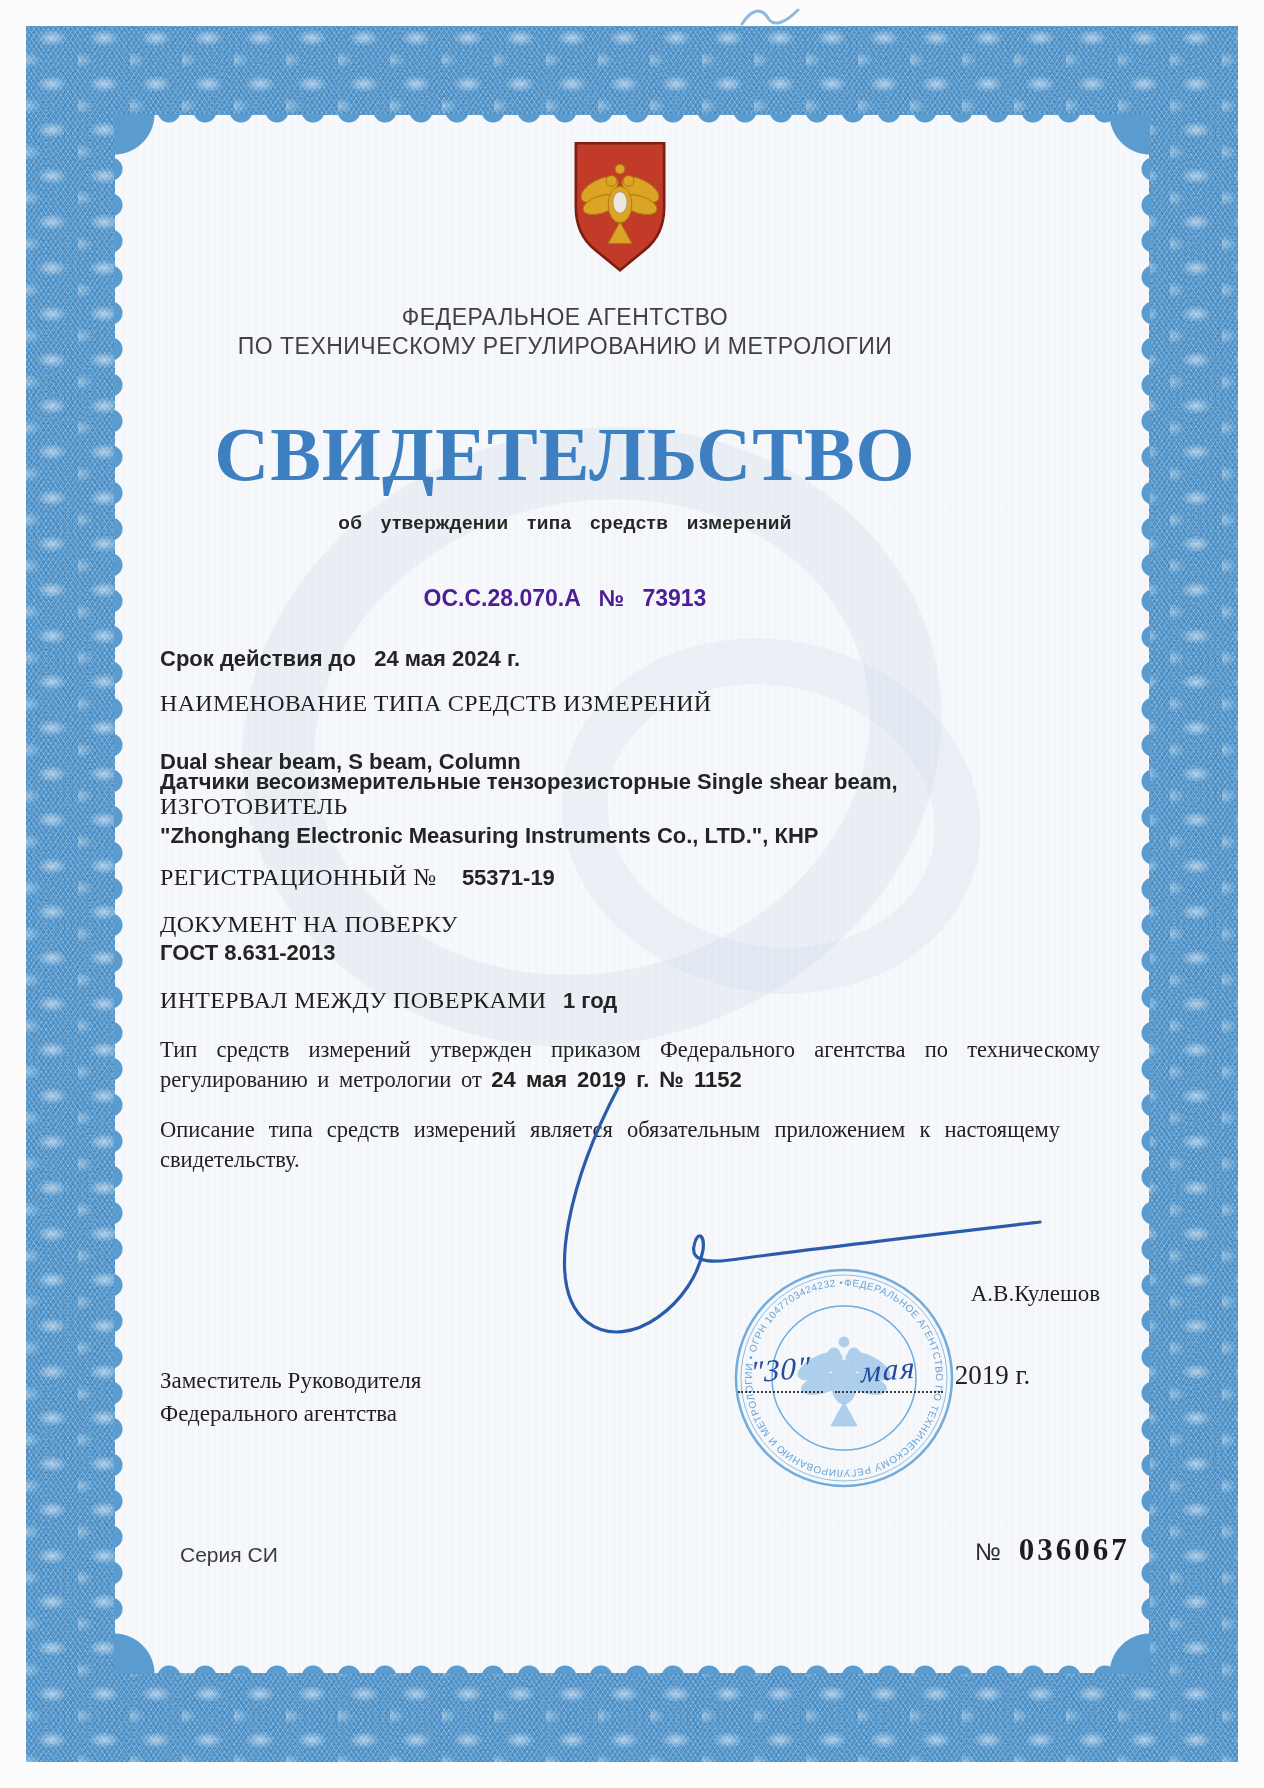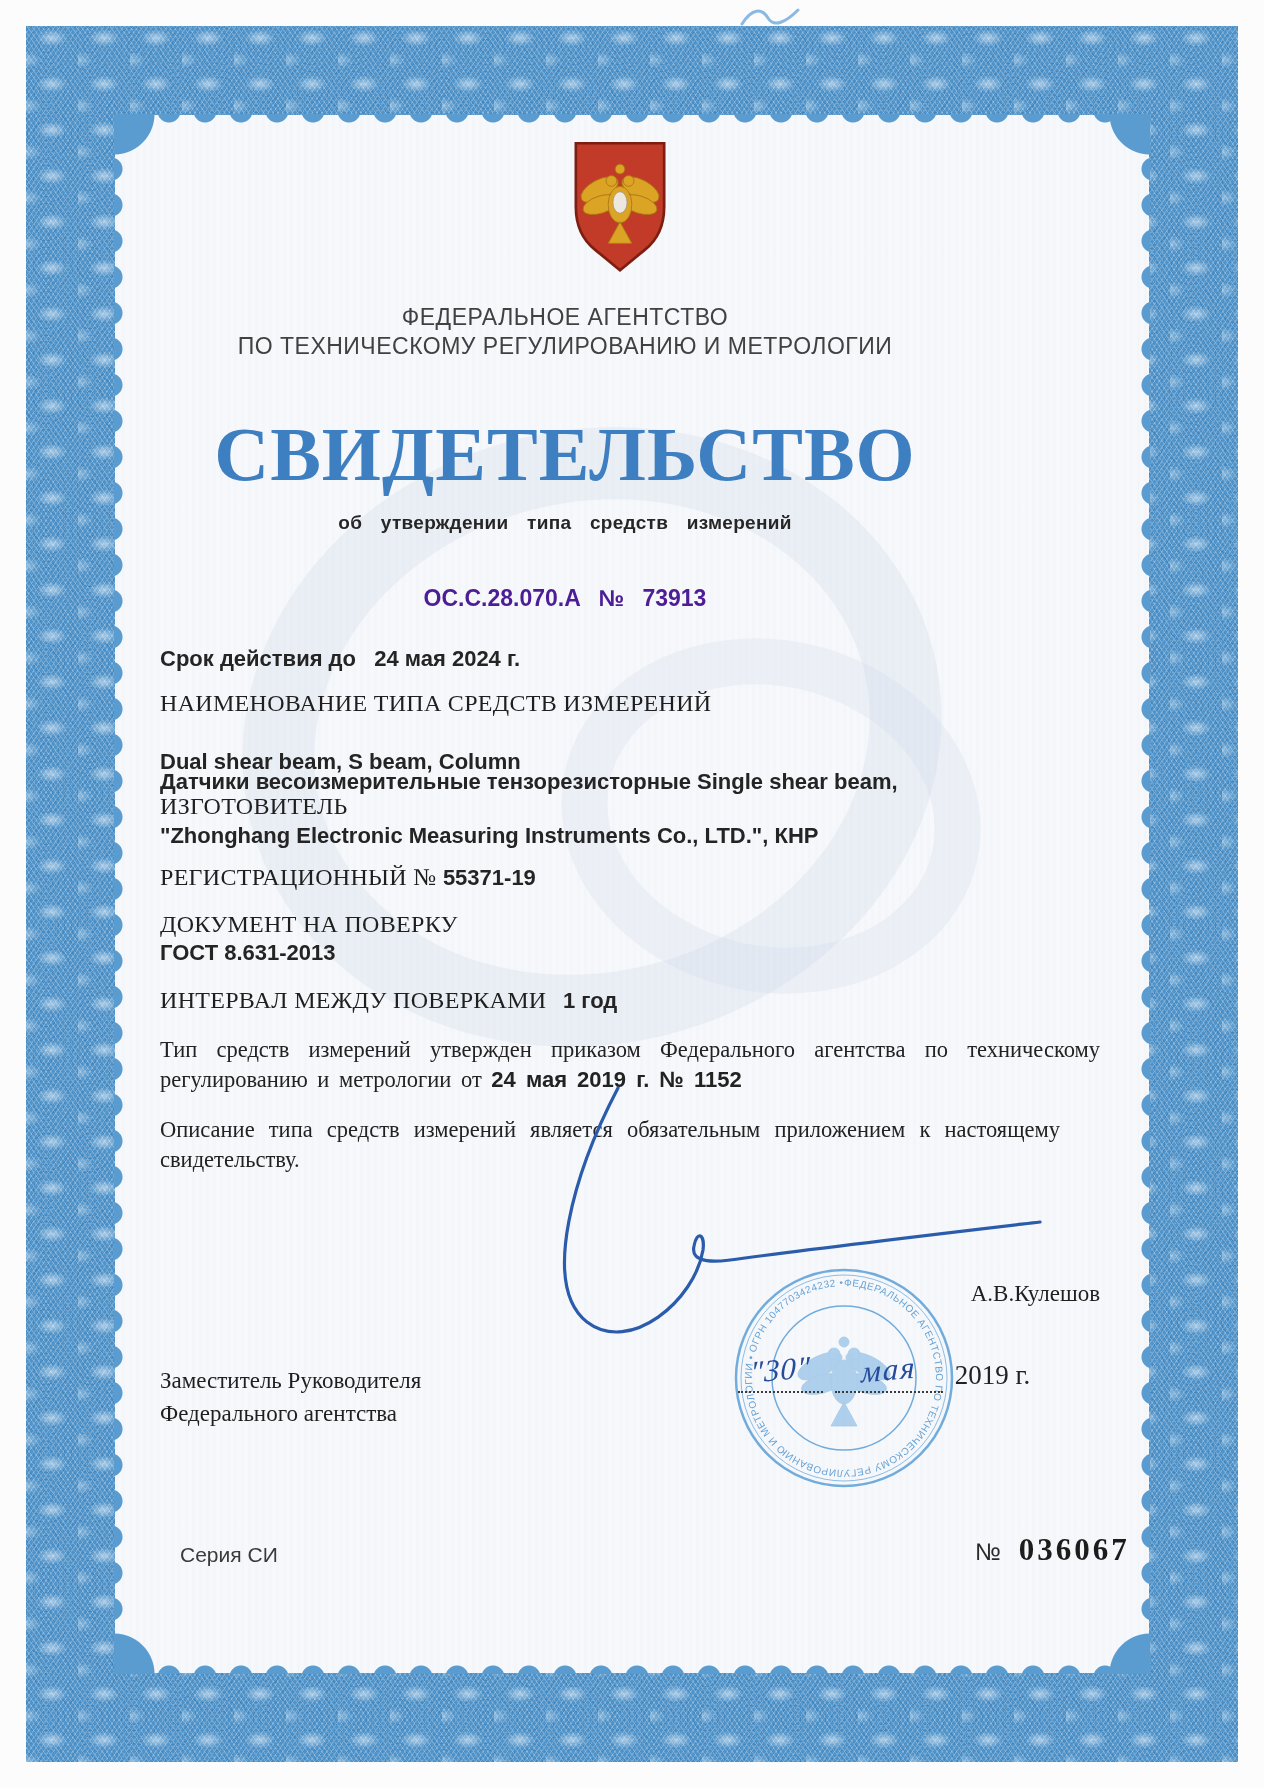--- a/index.html
+++ b/index.html
@@ -156,21 +156,21 @@
 
   <div class="lft slabel" style="top:690px;">НАИМЕНОВАНИЕ ТИПА СРЕДСТВ ИЗМЕРЕНИЙ</div>
   <div class="lft bsans" style="top:720px;margin-top:48px;">Датчики весоизмерительные тензорезисторные Single shear beam,</div>
   <div class="lft bsans" style="top:748px;">Dual shear beam, S beam, Column</div>
 
   <div class="lft slabel" style="top:793px;">ИЗГОТОВИТЕЛЬ</div>
   <div class="lft bsans" style="top:822px;">"Zhonghang Electronic Measuring Instruments Co., LTD.", КНР</div>
 
   <div class="lft" style="top:864px;">
     <span class="slabel">РЕГИСТРАЦИОННЫЙ №</span>
-    <span class="bsans" style="margin-left:2px;">55371-19</span>
+    <span class="bsans" style="margin-left:21px;">55371-19</span>
   </div>
 
   <div class="lft slabel" style="top:911px;">ДОКУМЕНТ НА ПОВЕРКУ</div>
   <div class="lft bsans" style="top:939px;">ГОСТ 8.631-2013</div>
 
   <div class="lft" style="top:987px;">
     <span class="slabel">ИНТЕРВАЛ МЕЖДУ ПОВЕРКАМИ</span>
     <span class="bsans" style="margin-left:12px;">1 год</span>
   </div>
 

